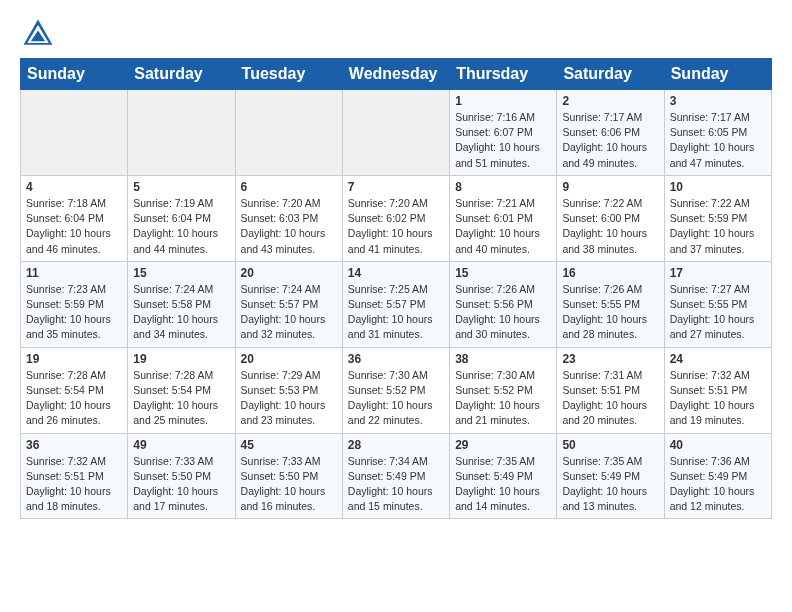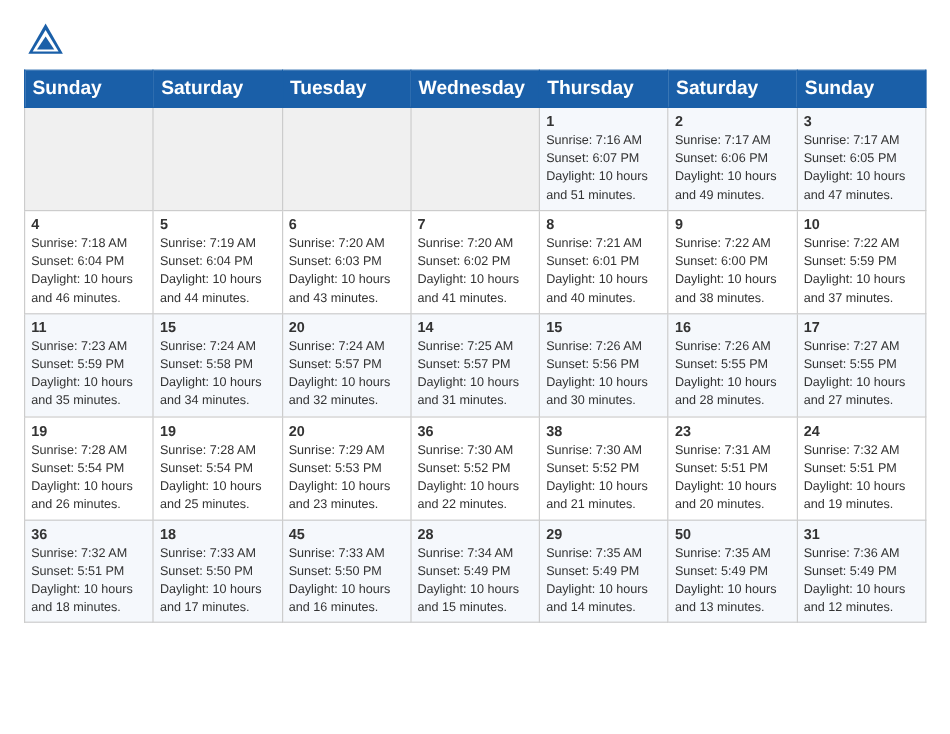--- a/index.html
+++ b/index.html
@@ -242,39 +242,39 @@
             <span class="day-number">24</span>
             <div class="day-info">Sunrise: 7:32 AM<br>Sunset: 5:51 PM<br>Daylight: 10 hours<br>and 19 minutes.</div>
           </td>
         </tr>
         <tr>
           <td>
             <span class="day-number">36</span>
             <div class="day-info">Sunrise: 7:32 AM<br>Sunset: 5:51 PM<br>Daylight: 10 hours<br>and 18 minutes.</div>
           </td>
           <td>
-            <span class="day-number">18</span>
+            <span class="day-number">49</span>
             <div class="day-info">Sunrise: 7:33 AM<br>Sunset: 5:50 PM<br>Daylight: 10 hours<br>and 17 minutes.</div>
           </td>
           <td>
             <span class="day-number">45</span>
             <div class="day-info">Sunrise: 7:33 AM<br>Sunset: 5:50 PM<br>Daylight: 10 hours<br>and 16 minutes.</div>
           </td>
           <td>
             <span class="day-number">28</span>
             <div class="day-info">Sunrise: 7:34 AM<br>Sunset: 5:49 PM<br>Daylight: 10 hours<br>and 15 minutes.</div>
           </td>
           <td>
             <span class="day-number">29</span>
             <div class="day-info">Sunrise: 7:35 AM<br>Sunset: 5:49 PM<br>Daylight: 10 hours<br>and 14 minutes.</div>
           </td>
           <td>
             <span class="day-number">50</span>
             <div class="day-info">Sunrise: 7:35 AM<br>Sunset: 5:49 PM<br>Daylight: 10 hours<br>and 13 minutes.</div>
           </td>
           <td>
-            <span class="day-number">31</span>
+            <span class="day-number">40</span>
             <div class="day-info">Sunrise: 7:36 AM<br>Sunset: 5:49 PM<br>Daylight: 10 hours<br>and 12 minutes.</div>
           </td>
         </tr>
       </tbody>
   </table>
 </div>
 
 </body></html>

